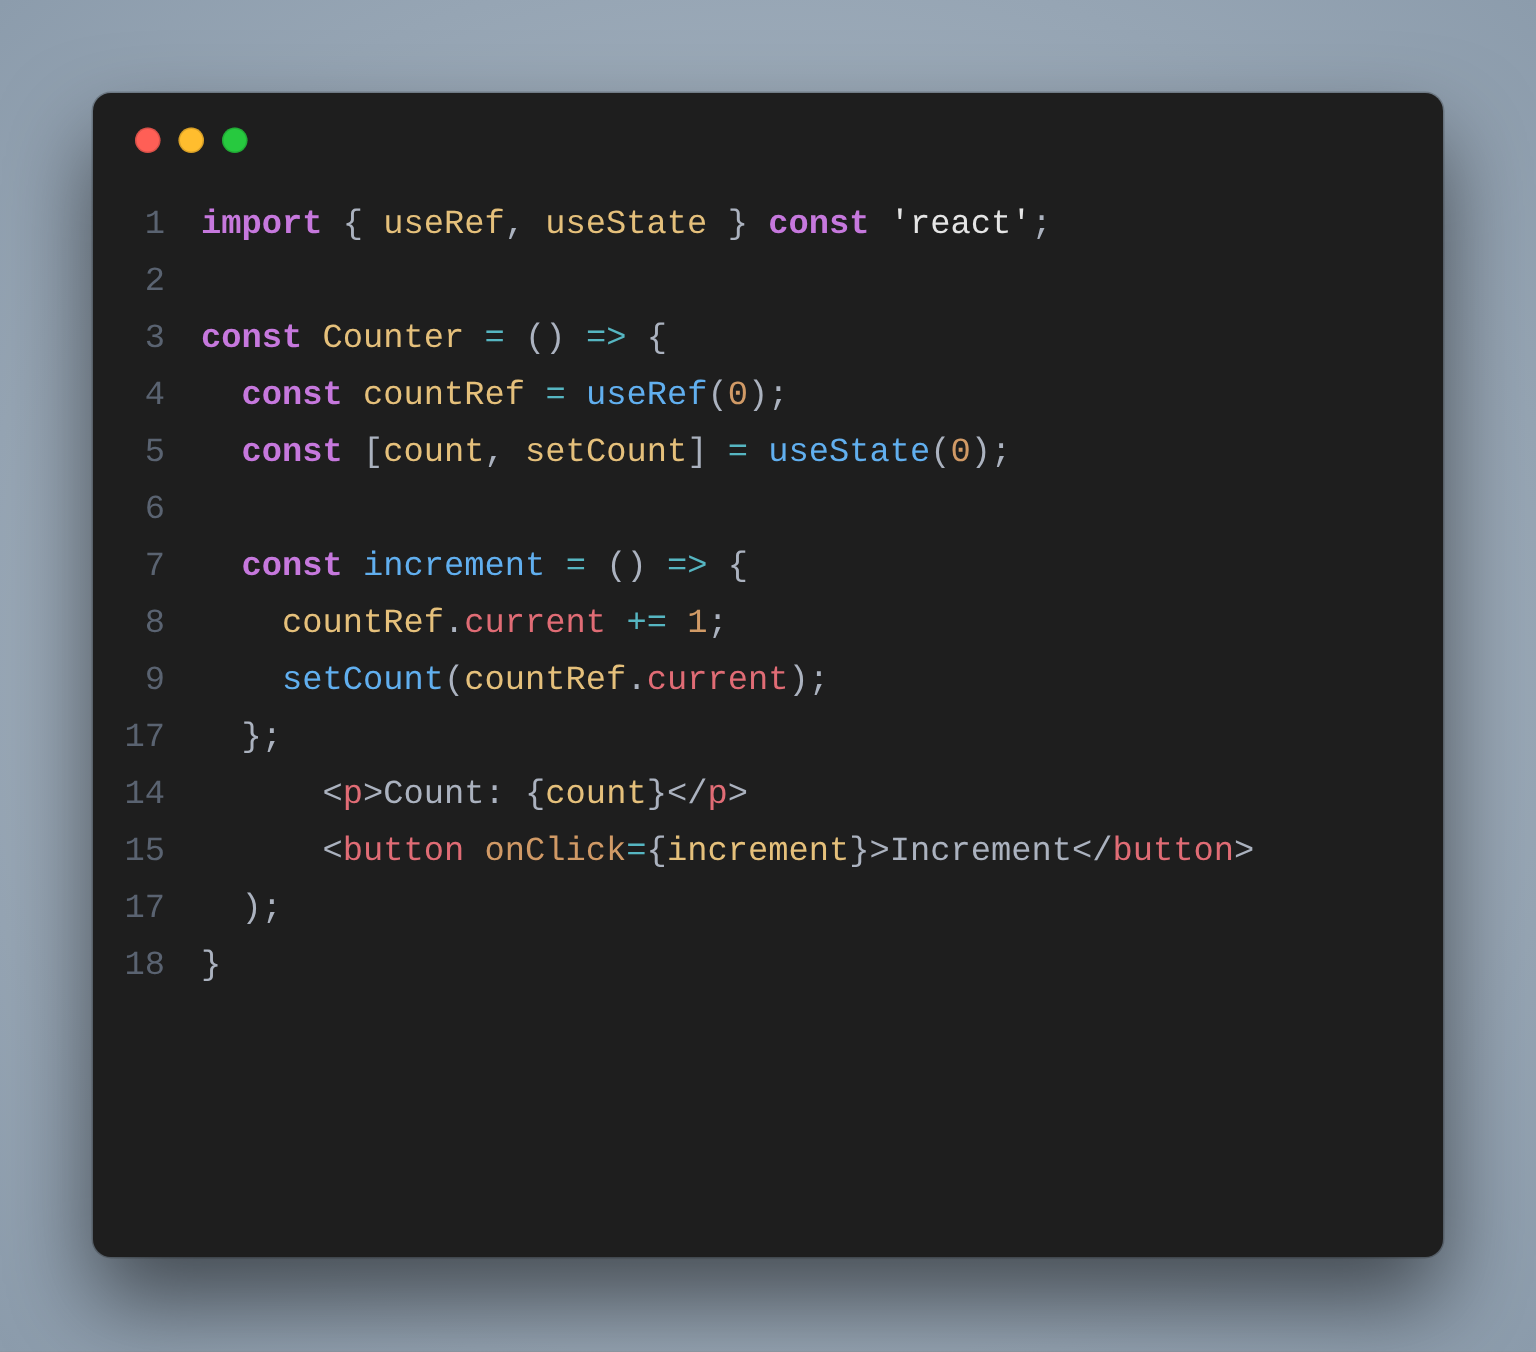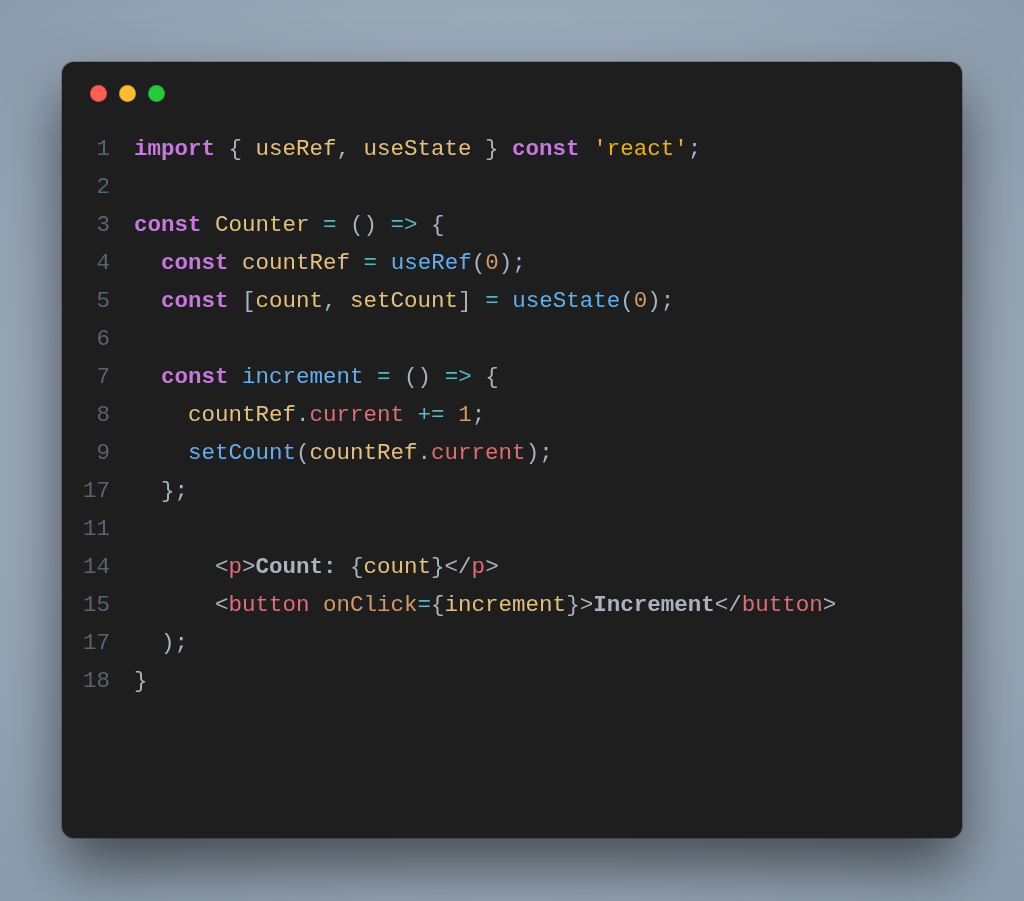--- a/index.html
+++ b/index.html
@@ -60,27 +60,27 @@
   }
   .code {
     flex: 1 1 auto;
     color: #abb2bf;
   }
   
   .t-key { color: #c678dd; font-weight: bold; }   
   .t-def { color: #abb2bf; }   
   .t-var { color: #e5c07b; }   
   .t-num { color: #d19a66; }   
-  .t-str { color: #eab308; }   
+  .t-str { color: #e5e5e5; }   
   .t-fn  { color: #61afef; }   
   .t-prop{ color: #e06c75; }   
   .t-tag { color: #e06c75; }   
   .t-attr{ color: #d19a66; margin-top: 20px; }   
   .t-op  { color: #56b6c2; }
-  .t-plain { color: #abb2bf; font-weight: bold; }
+  .t-plain { color: #abb2bf; }
 </style>
 </head>
 <body>
 
 <div class="window">
   <div class="titlebar">
     <div class="dot red"></div>
     <div class="dot yellow"></div>
     <div class="dot green"></div>
   </div>
@@ -88,19 +88,18 @@
       <div class="line"><div class="gutter">1</div><div class="code"><span class="t-key">import</span><span class="t-def"> { </span><span class="t-var">useRef</span><span class="t-def">, </span><span class="t-var">useState</span><span class="t-def"> } </span><span class="t-key">const</span><span class="t-def"> </span><span class="t-str">'react'</span><span class="t-def">;</span></div></div>
       <div class="line"><div class="gutter">2</div><div class="code">&nbsp;</div></div>
       <div class="line"><div class="gutter">3</div><div class="code"><span class="t-key">const</span><span class="t-def"> </span><span class="t-var">Counter</span><span class="t-def"> </span><span class="t-op">=</span><span class="t-def"> () </span><span class="t-op">=&gt;</span><span class="t-def"> {</span></div></div>
       <div class="line"><div class="gutter">4</div><div class="code"><span class="t-def">  </span><span class="t-key">const</span><span class="t-def"> </span><span class="t-var">countRef</span><span class="t-def"> </span><span class="t-op">=</span><span class="t-def"> </span><span class="t-fn">useRef</span><span class="t-def">(</span><span class="t-num">0</span><span class="t-def">);</span></div></div>
       <div class="line"><div class="gutter">5</div><div class="code"><span class="t-def">  </span><span class="t-key">const</span><span class="t-def"> [</span><span class="t-var">count</span><span class="t-def">, </span><span class="t-var">setCount</span><span class="t-def">] </span><span class="t-op">=</span><span class="t-def"> </span><span class="t-fn">useState</span><span class="t-def">(</span><span class="t-num">0</span><span class="t-def">);</span></div></div>
       <div class="line"><div class="gutter">6</div><div class="code">&nbsp;</div></div>
       <div class="line"><div class="gutter">7</div><div class="code"><span class="t-def">  </span><span class="t-key">const</span><span class="t-def"> </span><span class="t-fn">increment</span><span class="t-def"> </span><span class="t-op">=</span><span class="t-def"> () </span><span class="t-op">=&gt;</span><span class="t-def"> {</span></div></div>
       <div class="line"><div class="gutter">8</div><div class="code"><span class="t-def">    </span><span class="t-var">countRef</span><span class="t-def">.</span><span class="t-prop">current</span><span class="t-def"> </span><span class="t-op">+=</span><span class="t-def"> </span><span class="t-num">1</span><span class="t-def">;</span></div></div>
       <div class="line"><div class="gutter">9</div><div class="code"><span class="t-def">    </span><span class="t-fn">setCount</span><span class="t-def">(</span><span class="t-var">countRef</span><span class="t-def">.</span><span class="t-prop">current</span><span class="t-def">);</span></div></div>
       <div class="line"><div class="gutter">17</div><div class="code"><span class="t-def">  };</span></div></div>
-      <div class="line"><div class="gutter">11</div><div class="code">&nbsp;</div></div>
       <div class="line"><div class="gutter">14</div><div class="code"><span class="t-def">      &lt;</span><span class="t-tag">p</span><span class="t-def">&gt;</span><span class="t-plain">Count: </span><span class="t-def">{</span><span class="t-var">count</span><span class="t-def">}&lt;/</span><span class="t-tag">p</span><span class="t-def">&gt;</span></div></div>
       <div class="line"><div class="gutter">15</div><div class="code"><span class="t-def">      &lt;</span><span class="t-tag">button</span><span class="t-def"> </span><span class="t-attr">onClick</span><span class="t-op">=</span><span class="t-def">{</span><span class="t-var">increment</span><span class="t-def">}&gt;</span><span class="t-plain">Increment</span><span class="t-def">&lt;/</span><span class="t-tag">button</span><span class="t-def">&gt;</span></div></div>
       <div class="line"><div class="gutter">17</div><div class="code"><span class="t-def">  );</span></div></div>
       <div class="line"><div class="gutter">18</div><div class="code"><span class="t-def">}</span></div></div>
     </div>
 </div>
 
 </body></html>

